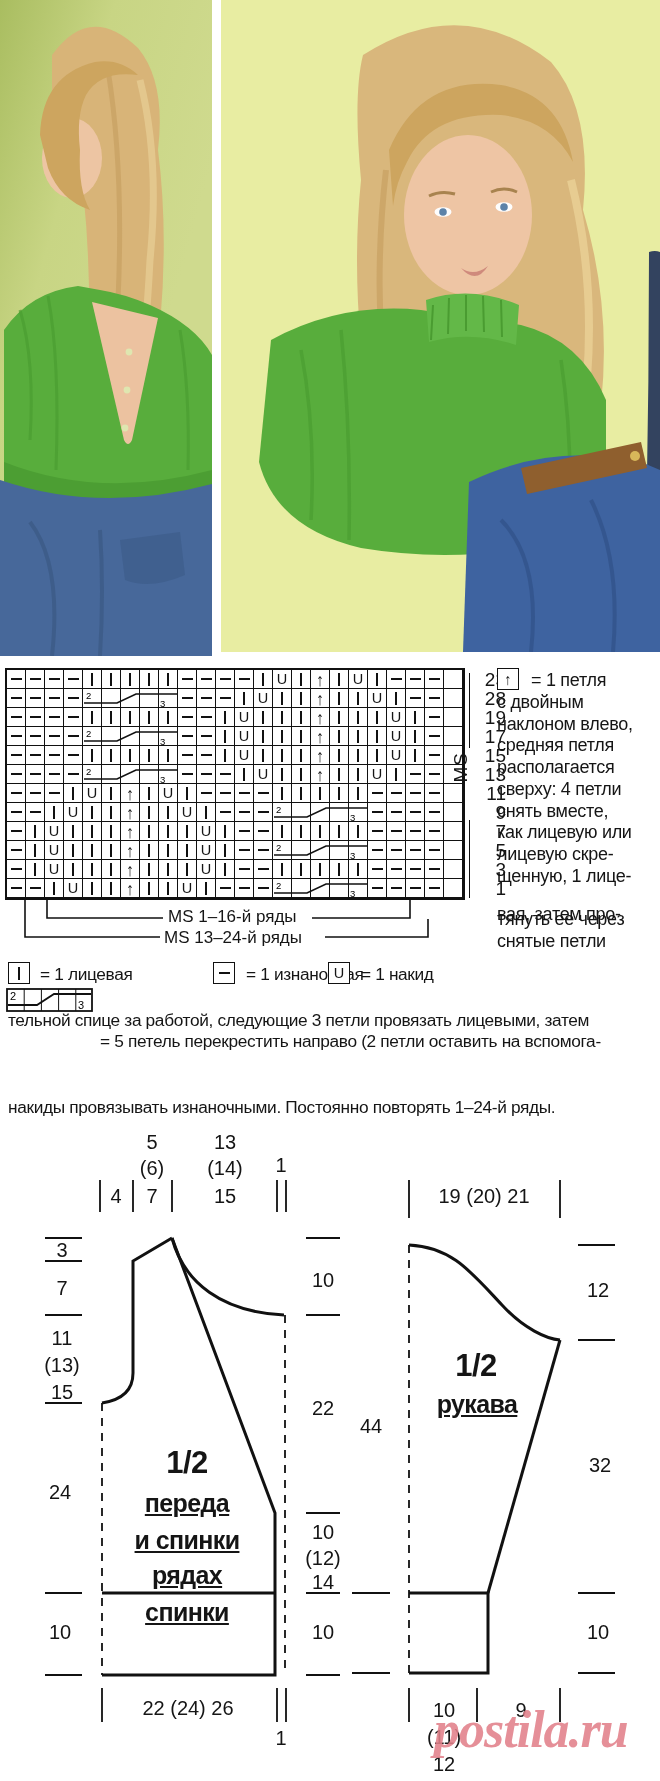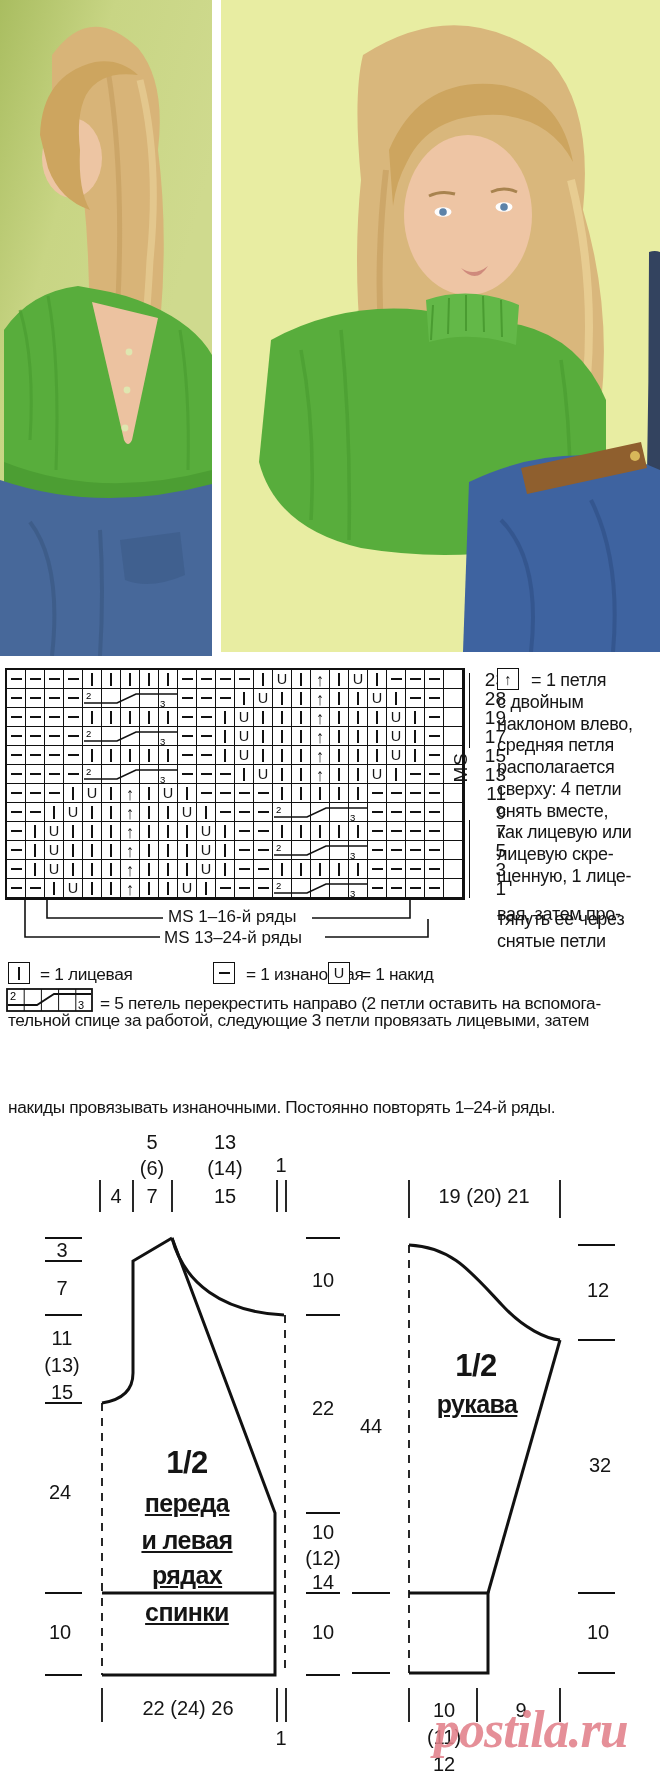--- a/index.html
+++ b/index.html
@@ -997,21 +997,21 @@
   </div>
   <div class="txt17" style="left:361px;top:964px;">= 1 накид</div>
 
   <svg class="abs" style="left:6px;top:988px;" width="88" height="24" viewBox="0 0 88 24" font-family="Liberation Sans, sans-serif">
     <rect x="1" y="1" width="85" height="22" fill="none" stroke="#111" stroke-width="1.8"></rect>
     <path d="M18.2,1 V23 M35.4,1 V23 M52.6,1 V23 M69.8,1 V23" stroke="#111" stroke-width="1"></path>
     <path d="M2,17 H31 L48,6 H85" fill="none" stroke="#111" stroke-width="1.8"></path>
     <text x="4" y="12" font-size="11">2</text>
     <text x="72" y="21" font-size="11">3</text>
   </svg>
-  <div class="txt17" style="left:100px;top:993px;text-align:right;">= 5 петель перекрестить направо (2 петли оставить на вспомога-</div>
+  <div class="txt17" style="left:100px;top:1031px;text-align:right;">= 5 петель перекрестить направо (2 петли оставить на вспомога-</div>
   <div class="txt17" style="left:8px;top:1010px;">тельной спице за работой, следующие 3 петли провязать лицевыми, затем</div>
 
   <div class="txt17" style="left:8px;top:1097px;">накиды провязывать изнаночными. Постоянно повторять 1–24-й ряды.</div>
 
   <svg class="abs" style="left:0;top:1125px;" width="660" height="656" viewBox="0 0 660 656">
 
     <g stroke="#111" fill="none">
       <path d="M102,278 C115,276 133,270 133,248 L133,136 L172,113" stroke-width="3"></path>
       <path d="M172,113 C184,158 222,187 284,190" stroke-width="3"></path>
       <path d="M172,113 L275,388 L275,550 L102,550" stroke-width="3"></path>
@@ -1064,21 +1064,21 @@
   <div class="m" style="left:323px;top:1522px;">10</div>
   <div class="m" style="left:323px;top:1548px;">(12)</div>
   <div class="m" style="left:323px;top:1572px;">14</div>
   <div class="m" style="left:323px;top:1622px;">10</div>
 
   <div class="m" style="left:188px;top:1698px;">22 (24) 26</div>
   <div class="m" style="left:281px;top:1728px;">1</div>
 
   <div class="titleBig" style="left:187px;top:1445px;">1/2</div>
   <div class="titleTxt" style="left:187px;top:1489px;">переда</div>
-  <div class="titleTxt" style="left:187px;top:1526px;">и левая</div>
+  <div class="titleTxt" style="left:187px;top:1526px;">и спинки</div>
   <div class="titleTxt" style="left:187px;top:1561px;">рядах</div>
   <div class="titleTxt" style="left:187px;top:1598px;">спинки</div>
 
   <div class="m" style="left:484px;top:1186px;">19 (20) 21</div>
   <div class="m" style="left:371px;top:1416px;">44</div>
   <div class="m" style="left:598px;top:1280px;">12</div>
   <div class="m" style="left:600px;top:1455px;">32</div>
   <div class="m" style="left:598px;top:1622px;">10</div>
   <div class="m" style="left:444px;top:1700px;">10</div>
   <div class="m" style="left:444px;top:1727px;">(11)</div>

